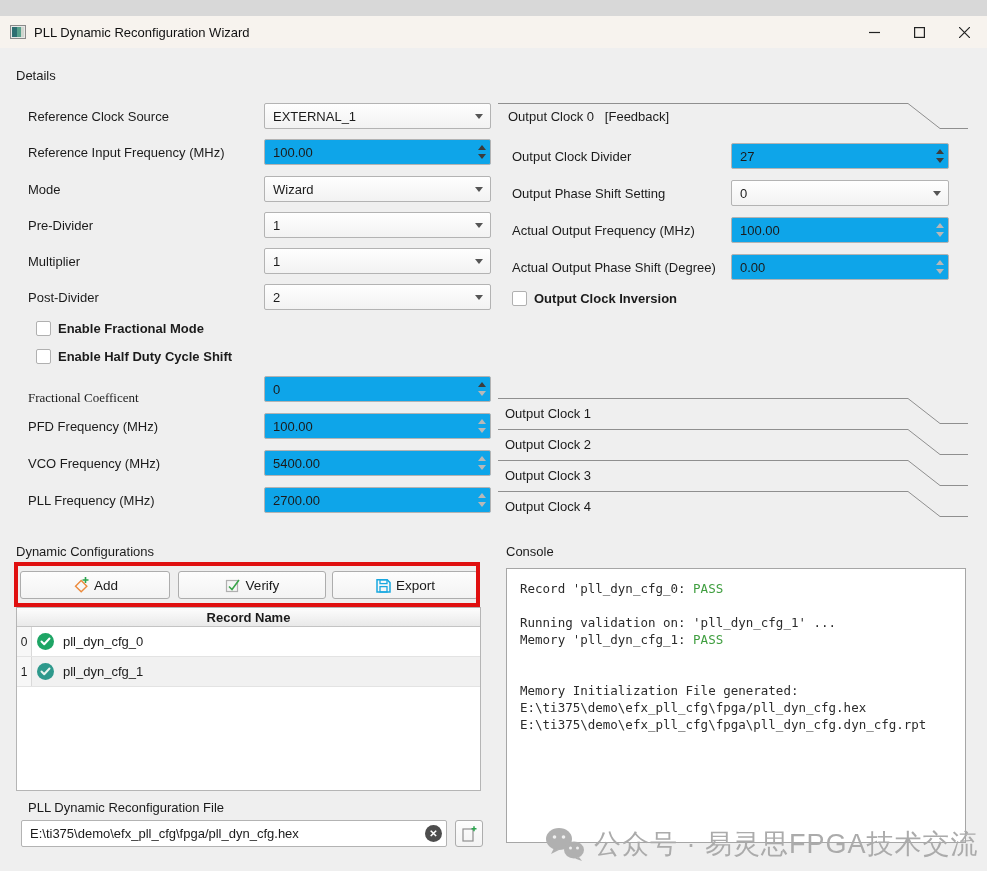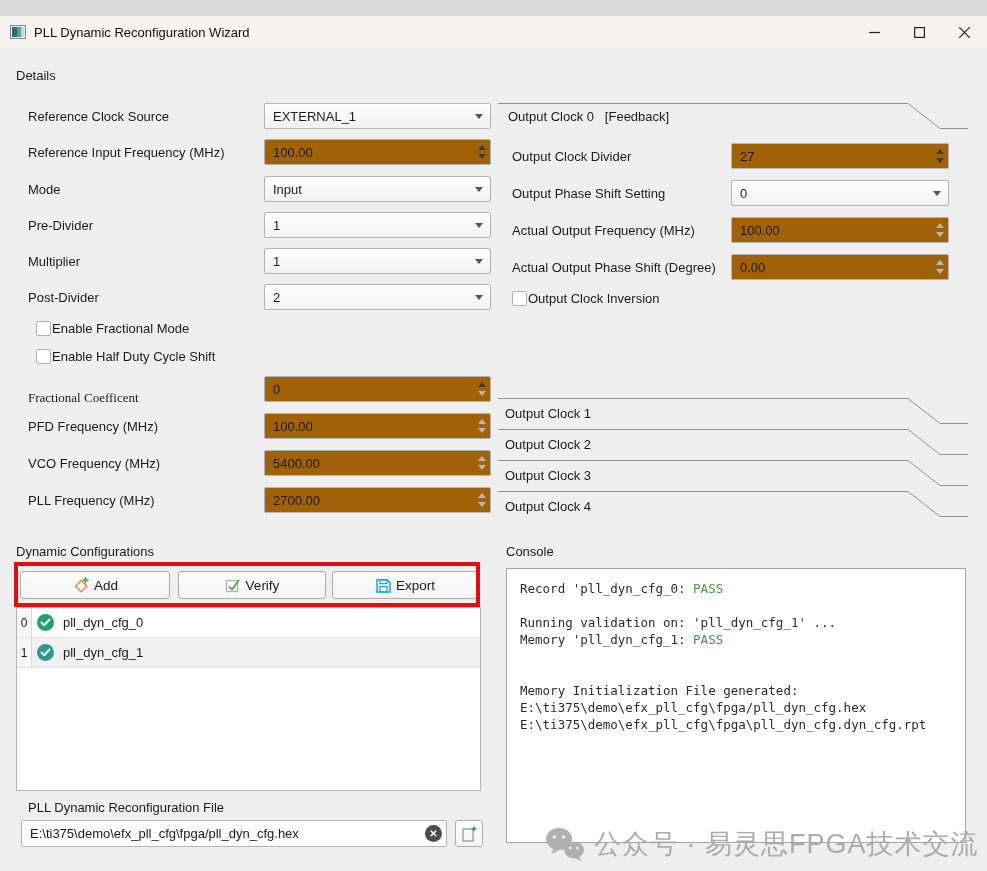--- a/index.html
+++ b/index.html
@@ -20,32 +20,32 @@
   .win-btn svg { display:block; }
   
   .lbl { position:absolute; white-space:nowrap; }
   .ctrl { position:absolute; height:26px; border:1px solid #b3b3b3; border-radius:2px;
     display:flex; align-items:center; }
   .combo { background:linear-gradient(#fefefe,#f2f2f2); }
   .combo .val { padding-left:8px; flex:1; }
   .combo .arrow { width:22px; display:flex; justify-content:center; }
   .combo .arrow i { width:0; height:0; border-left:4px solid transparent;
     border-right:4px solid transparent; border-top:5px solid #555; }
-  .spin { background:#a16207; }
+  .spin { background:#0ea5e9; }
   .spin .val { padding-left:8px; flex:1; }
   .spinbtns { width:17px; height:100%; display:flex; flex-direction:column;
     align-items:center; justify-content:center; gap:4px; }
   .tri-up { width:0; height:0; border-left:4px solid transparent; border-right:4px solid transparent;
     border-bottom:5px solid #3c3c3c; }
   .tri-dn { width:0; height:0; border-left:4px solid transparent; border-right:4px solid transparent;
     border-top:5px solid #3c3c3c; }
   .dis .tri-up { border-bottom-color:#b8b8b8; }
   .dis .tri-dn { border-top-color:#b8b8b8; }
   .half .tri-dn { border-top-color:#b8b8b8; }
-  .cbrow { position:absolute; display:flex; align-items:flex-end; gap:1px; }
+  .cbrow { position:absolute; display:flex; align-items:flex-end; gap:7px;font-weight:bold; }
   .cbbox { width:15px; height:15px; background:#fff; border:1px solid #b0b0b0; border-radius:2px; }
   
   .grp-svg { position:absolute; }
   .grp-title { position:absolute; white-space:nowrap; }
   
   .btn { position:absolute; height:28px; background:linear-gradient(#fdfdfd,#f3f3f3);
     border:1px solid #adadad; border-radius:3px; display:flex; align-items:center;
     justify-content:center; gap:4px; font-size:13.5px; }
   .annotation { position:absolute; border:4px solid #e01010; pointer-events:none; z-index:30; }
   
@@ -136,21 +136,21 @@
       </span>
   </div>
   <div class="ctrl spin" style="left:264px; top:123px; width:227px;">
     <span class="val">100.00</span>
     <span class="spinbtns">
         <i class="tri-up"></i>
         <i class="tri-dn"></i>
       </span>
   </div>
   <div class="ctrl combo" style="left:264px; top:160px; width:227px;">
-    <span class="val">Input</span>
+    <span class="val">Wizard</span>
     <span class="arrow">
         <i></i>
       </span>
   </div>
   <div class="ctrl combo" style="left:264px; top:196px; width:227px;">
     <span class="val">1</span>
     <span class="arrow">
         <i></i>
       </span>
   </div>
@@ -290,20 +290,21 @@
   <div class="btn" style="left:332px; top:555px; width:146px;">
     <svg width="17" height="17" viewBox="0 0 17 17">
       <path d="M2 2.8 H12.2 L15 5.6 V15 H2 Z" fill="none" stroke="#18a8e0" stroke-width="1.5"></path>
       <rect x="5" y="2.8" width="7" height="3.8" fill="none" stroke="#18a8e0" stroke-width="1.3"></rect>
       <rect x="5" y="9.6" width="7" height="5.4" fill="none" stroke="#18a8e0" stroke-width="1.3"></rect>
     </svg>
     <span>Export</span>
   </div>
 
   <div class="rec-table">
+    <div class="rec-head">Record Name</div>
     <div class="rec-row">
       <span class="rec-gutter">0</span>
       <span class="rec-status" style="background:#1ea565;">
         <svg width="11" height="9" viewBox="0 0 11 9">
             <path d="M1.5 4.5 L4.2 7.2 L9.5 1.5" fill="none" stroke="#ffffff" stroke-width="2" stroke-linecap="round" stroke-linejoin="round"></path>
           </svg>
       </span>
       <span class="rec-name">pll_dyn_cfg_0</span>
     </div>
     <div class="rec-row alt">

